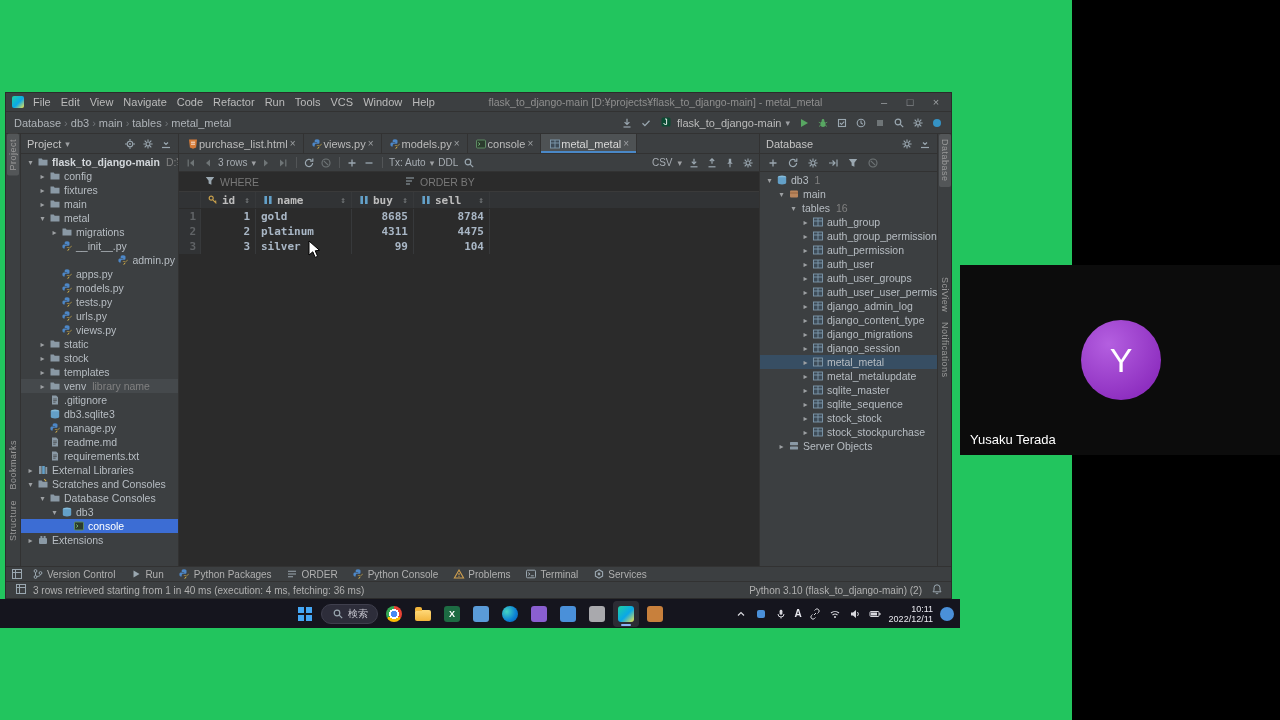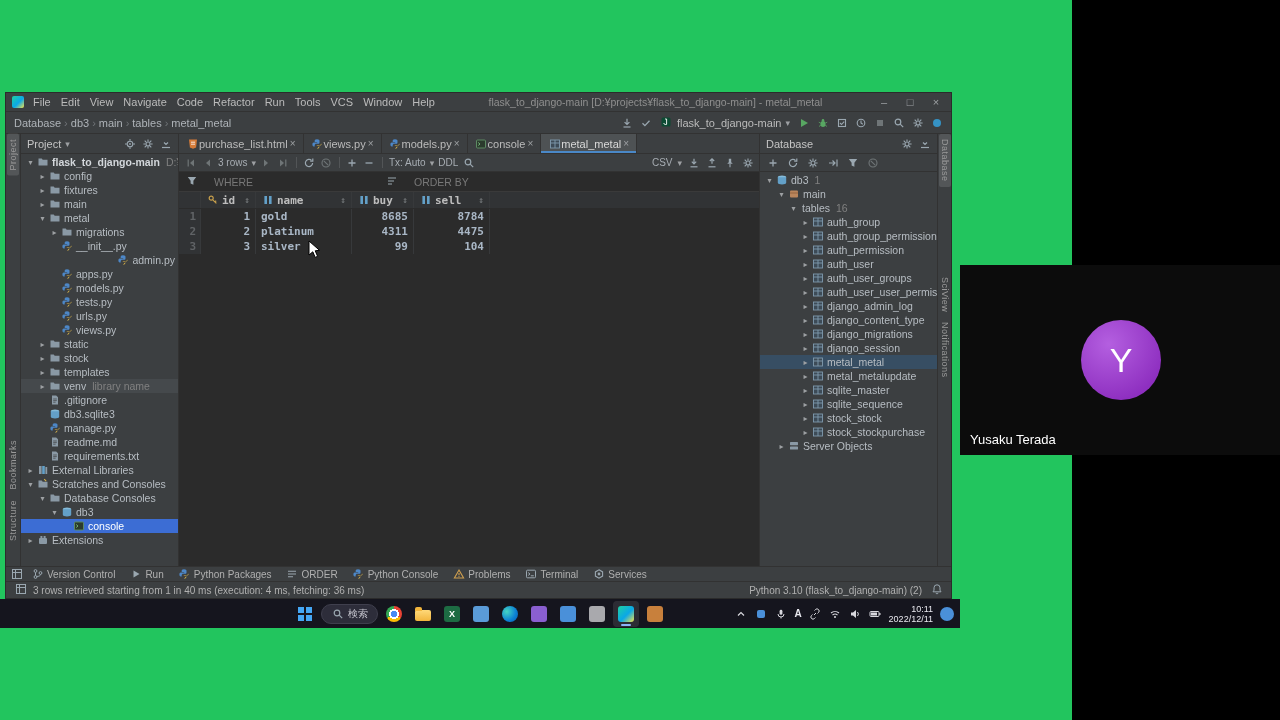--- a/index.html
+++ b/index.html
@@ -56,21 +56,21 @@
   .tab{display:flex;align-items:center;padding:0 7px;border-right:1px solid #323232;cursor:pointer;color:#bbbbbb;}
   .tab .tclose{color:#9da0a3;margin-left:2px;font-size:10px;}
   .tab.active{background:#4e5254;box-shadow:inset 0 -2px 0 #4a88c7;color:#d8d8d8;}
 
   .ed-toolbar{height:18px;flex:none;display:flex;align-items:center;gap:4px;padding:0 5px;background:#3c3f41;border-bottom:1px solid #323232;color:#9aa7b0;}
   .ed-toolbar .sep{width:1px;height:11px;background:#525557;margin:0 2px;}
   .ed-toolbar .tb-label{color:#a7adb3;font-size:10px;cursor:pointer;}
   .ed-toolbar .right{margin-left:auto;display:flex;align-items:center;gap:5px;}
 
   .filter-bar{height:20px;flex:none;display:flex;align-items:center;background:#2b2b2b;border-bottom:1px solid #3a3a3a;color:#787878;font-size:10.5px;}
-  .fb-sec{display:flex;align-items:center;gap:16px;padding:0 6px;height:100%;cursor:text;}
+  .fb-sec{display:flex;align-items:center;gap:4px;padding:0 24px;height:100%;cursor:text;}
   .fb-where{width:200px;flex:none;}
 
   .grid{font-family:"DejaVu Sans Mono","Liberation Mono",monospace;font-size:11px;color:#a9b7c6;flex:none;font-weight:bold;}
   .grid-header,.grid-row{display:grid;grid-template-columns:22px 55px 96px 62px 76px;}
   .grid-header{height:17px;background:#313335;border-bottom:1px solid #2b2b2b;color:#bdbdbd;}
   .gcell{display:flex;align-items:center;padding:0 5px;overflow:hidden;border-right:1px solid #37393b;}
   .gcell.head{gap:3px;cursor:pointer;}
   .gcell .sort{margin-left:auto;color:#6e7274;font-size:9px;}
   .grid-row{height:15px;}
   .gutter,.gutter-h{background:#313335;color:#606366;justify-content:flex-end;padding-right:4px;display:flex;align-items:center;}

